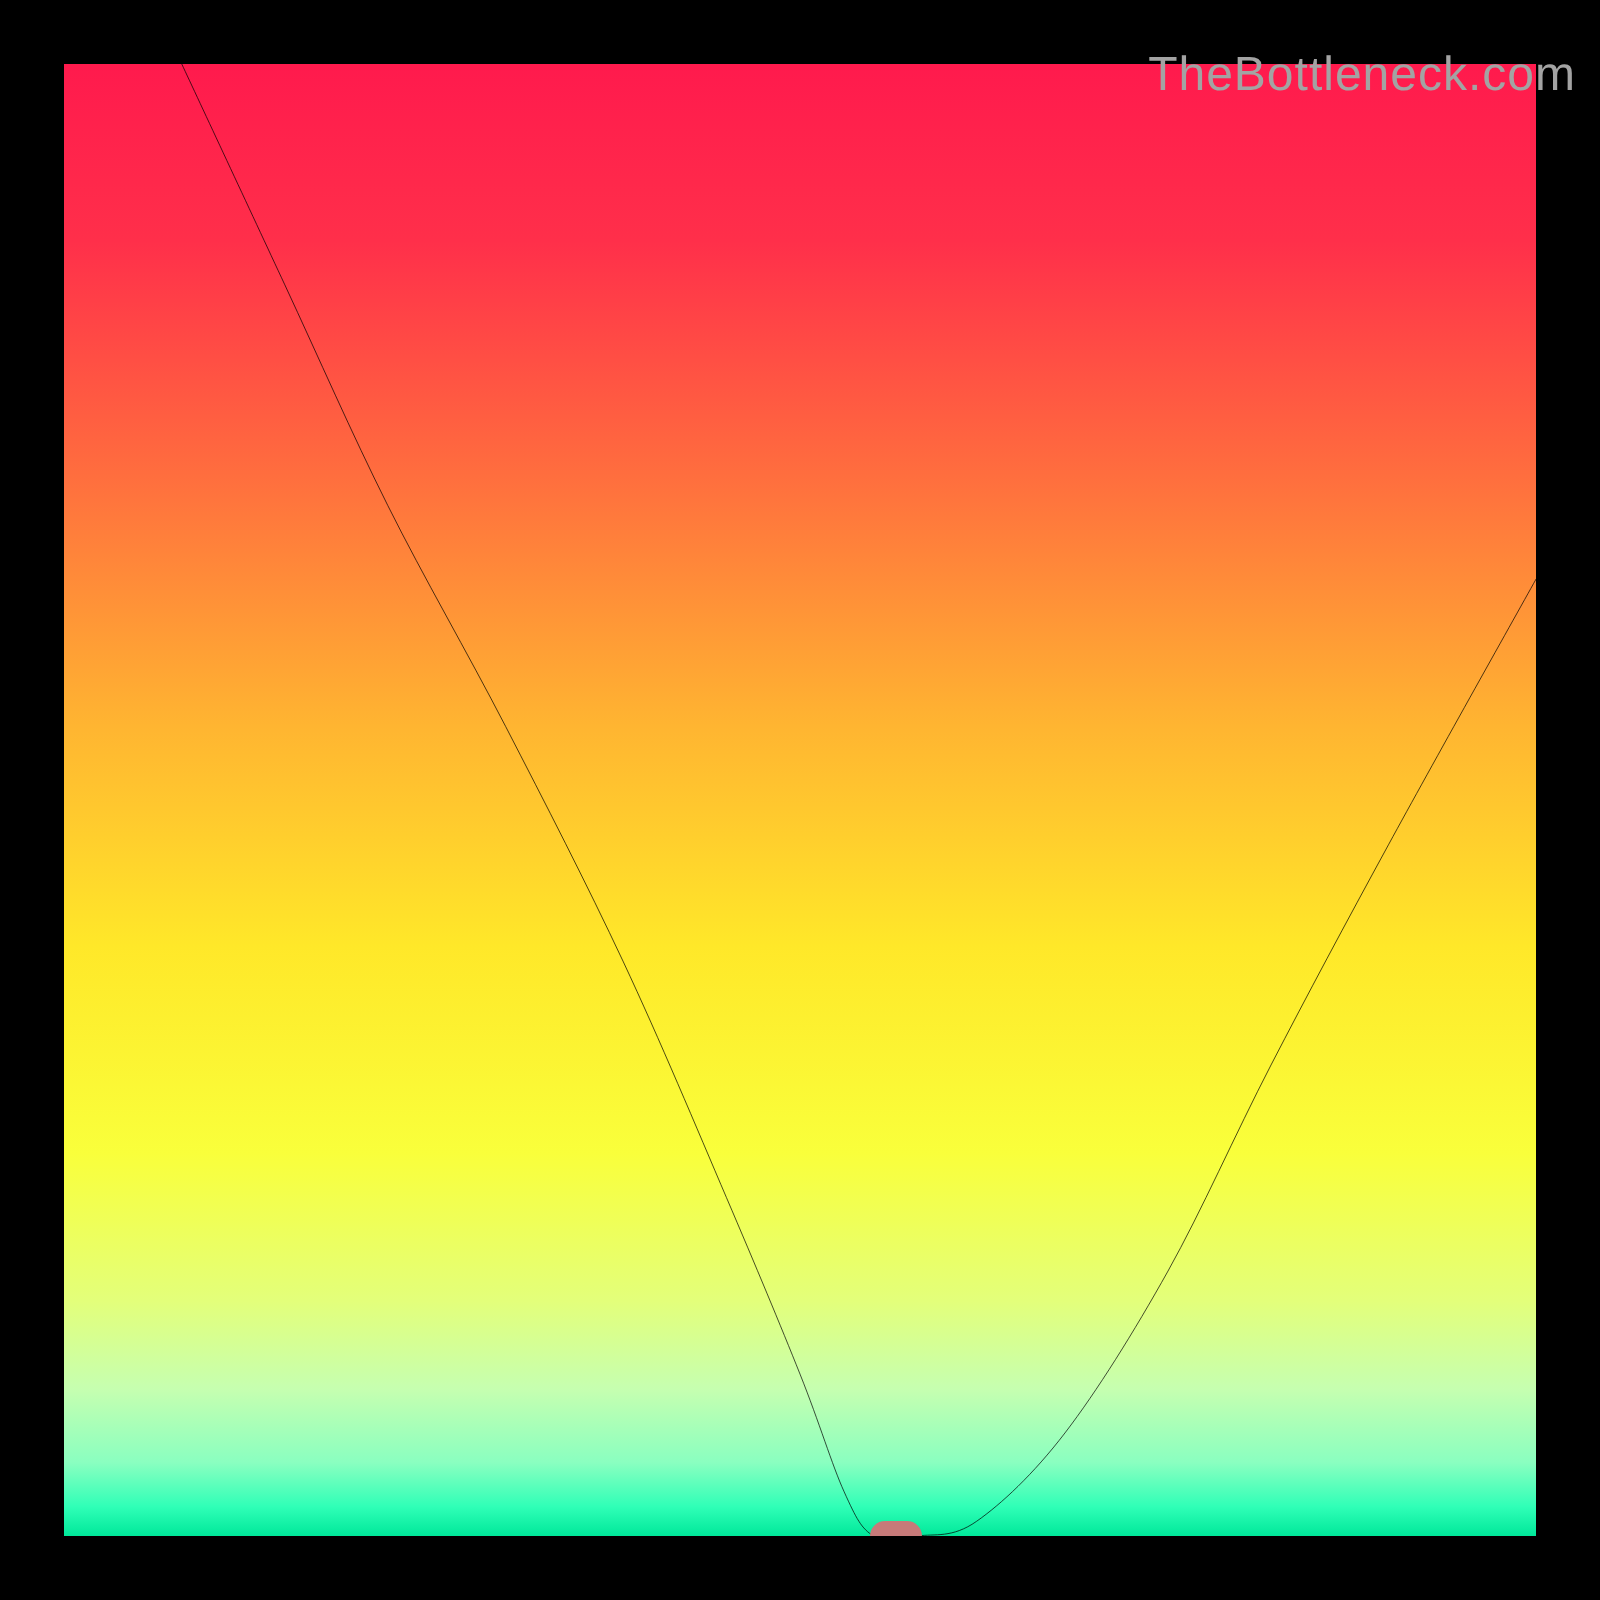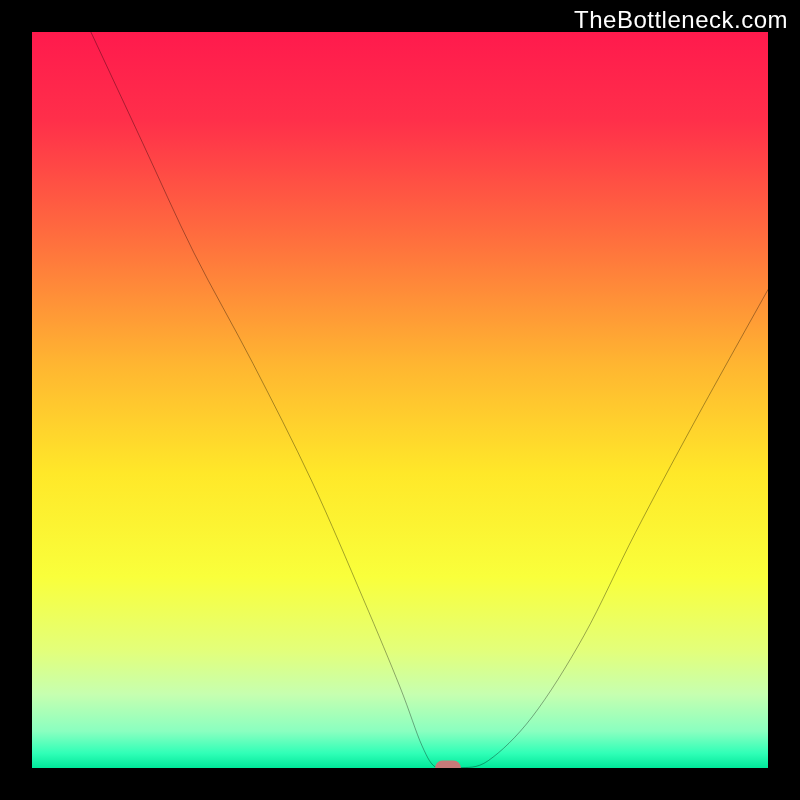--- a/index.html
+++ b/index.html
@@ -12,23 +12,23 @@
     font-family: Arial, Helvetica, sans-serif;
   }
   .frame {
     position: relative;
     width: 800px;
     height: 800px;
     background: #000;
   }
   .watermark {
     position: absolute;
-    top: 6px;
+    top: 24px;
     right: 12px;
-    color: #ffffff;
+    color: #a3a3a3;
     font-size: 24px;
     font-weight: 500;
     letter-spacing: 0.5px;
     z-index: 20;
     margin-left: 12px;
   }
   .plot-area {
     position: absolute;
     left: 32px;
     top: 32px;

